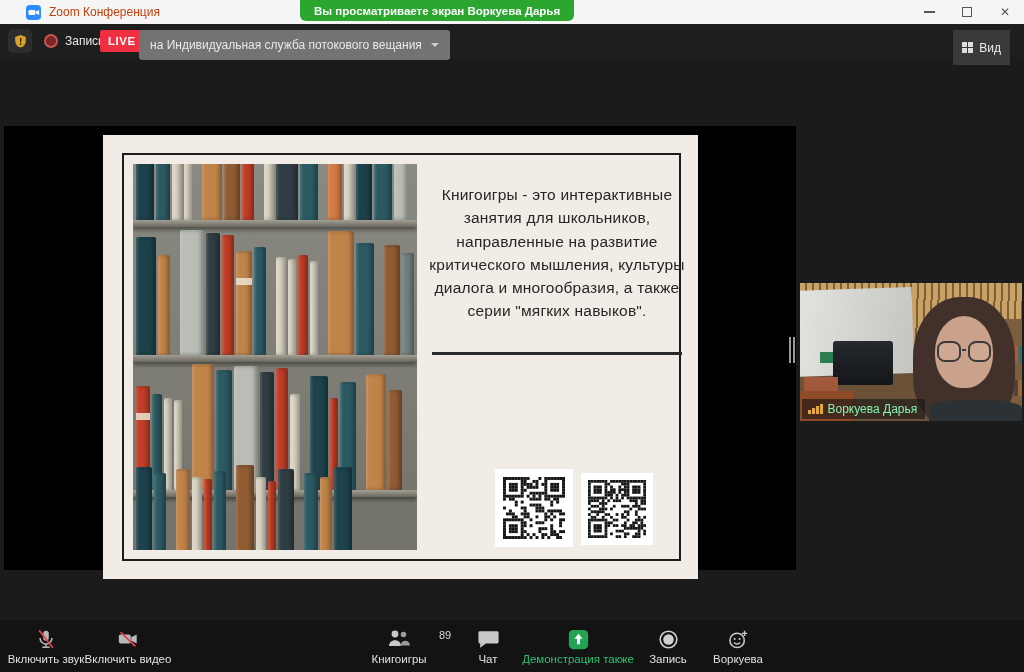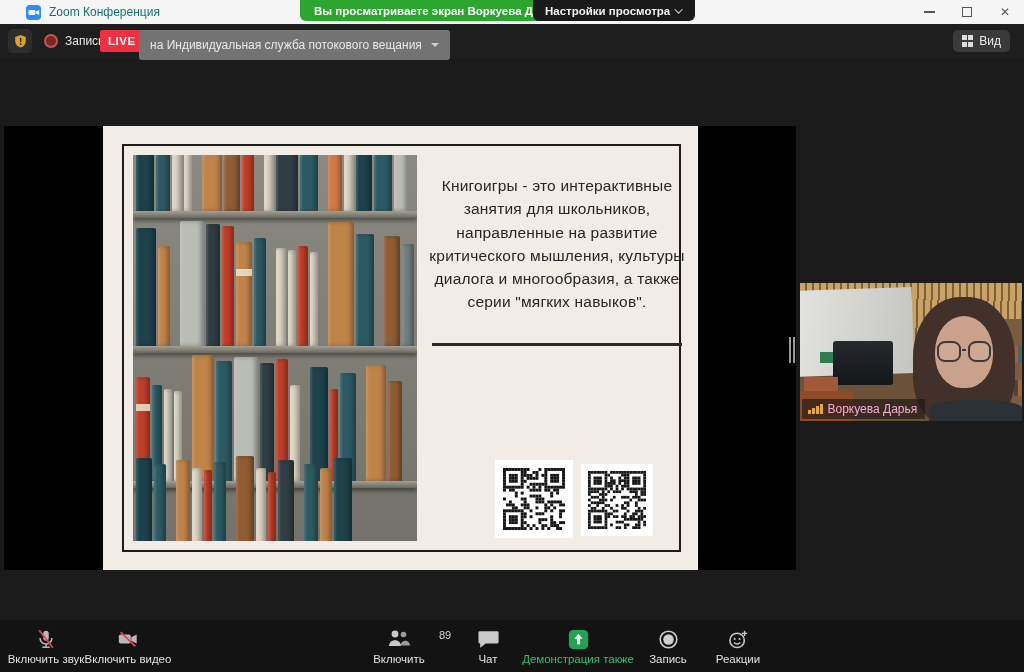--- a/index.html
+++ b/index.html
@@ -3,21 +3,21 @@
 <meta charset="utf-8">
 <style>
   * { margin:0; padding:0; box-sizing:border-box; }
   html,body { width:1024px; height:672px; background:#000; }
   .app { position:relative; width:1024px; height:672px; overflow:hidden;
          background:#1b1b1b; font-family:"Liberation Sans",sans-serif; }
 
   
   .titlebar { position:absolute; left:0; top:0; width:1024px; height:24px; background:#f5f5f5; }
   .tb-left { position:absolute; left:26px; top:0; height:24px; display:flex; align-items:center; gap:8px; }
-  .tb-title { font-size:12px; color:#0f766e; }
+  .tb-title { font-size:12px; color:#c2410c; }
   .banner { position:absolute; left:300px; top:0; height:21px; padding:0 14px;
             background:#2ba62e; color:#fff; font-size:11.5px; font-weight:bold;
             display:flex; align-items:center; border-radius:0 0 6px 6px; }
   .view-settings { position:absolute; left:533px; top:0; height:21px; padding:0 12px;
             background:#1a1a1a; color:#f0f0f0; font-size:11.5px; font-weight:bold;
             display:flex; align-items:center; gap:7px; border-radius:0 0 6px 6px; cursor:default; }
   .chev-down-sm { width:6px; height:6px; border-left:1.5px solid #ddd; border-bottom:1.5px solid #ddd;
             transform:rotate(-45deg) translateY(-2px); }
   .winbtns { position:absolute; right:0; top:0; height:24px; display:flex; }
   .winbtn { width:38px; height:24px; display:flex; align-items:center; justify-content:center; color:#555; }
@@ -31,28 +31,28 @@
                  border-radius:5px; display:flex; align-items:center; justify-content:center; }
   .rec-group { position:absolute; left:44px; top:5px; height:24px; display:flex; align-items:center; gap:7px; }
   .rec-label { font-size:12px; color:#e8e8e8; }
   .live-badge { position:absolute; left:100px; top:6px; height:22px; padding:0 8px;
                 background:#ef2f42; color:#fff; font-size:11.5px; font-weight:bold;
                 display:flex; align-items:center; border-radius:2px; letter-spacing:.5px; }
   .stream-pill { position:absolute; left:139px; top:6px; height:30px; padding:0 11px;
                  background:#737373; color:#e8e8e8; font-size:12px; border-radius:3px;
                  display:flex; align-items:center; gap:9px; }
   .caret-down { width:0; height:0; border:4px solid transparent; border-top-color:#cfcfcf; margin-top:4px; }
-  .view-btn { position:absolute; right:14px; top:6px; height:22px; padding:0 9px; background:#3a3a3a;
-              border-radius:5px; display:flex; align-items:center; gap:6px; color:#ececec; font-size:12px; }
+  .view-btn { position:absolute; right:14px; top:6px; height:35px; padding:0 9px; background:#3a3a3a;
+              border-radius:0; display:flex; align-items:center; gap:6px; color:#ececec; font-size:12px; }
   .grid-icon { display:grid; grid-template-columns:5px 5px; grid-template-rows:5px 5px; gap:1.5px; }
   .grid-icon span { background:#dedede; }
 
   
   .share-black { position:absolute; left:4px; top:126px; width:792px; height:444px; background:#000; }
-  .slide { position:absolute; left:99px; top:0; width:595px; height:444px; background:#f1ece5; }
+  .slide { position:absolute; left:99px; top:9px; width:595px; height:444px; background:#f1ece5; }
   .slide-frame { position:absolute; left:19px; top:18px; right:17px; bottom:18px;
                  border:2px solid #1c1c1c; pointer-events:none; }
 
   .bookshelf { position:absolute; left:30px; top:29px; width:284px; height:386px;
                background:linear-gradient(#8a8a82,#73736b); overflow:hidden;
                display:flex; flex-direction:column; }
   .shelf-row { display:flex; align-items:flex-end; gap:2px; padding:0 3px; overflow:visible; flex:none; }
   .shelf-board { height:7px; flex:none; background:linear-gradient(#a29f95,#6b675e);
                  box-shadow:0 3px 4px rgba(0,0,0,.4); }
   .book { flex:none; border-radius:2px 2px 0 0; position:relative;
@@ -96,21 +96,21 @@
   .v-face { position:absolute; right:13%; top:24%; width:26%; height:52%;
             background:#caa18a; border-radius:50% 50% 46% 46%; }
   .v-glasses { position:absolute; left:3%; top:34%; width:94%; height:30%; display:flex;
                align-items:center; justify-content:space-between; }
   .v-glasses i { width:44%; height:100%; border:2px solid #3a3a3a; border-radius:35%; background:rgba(255,255,255,.08); }
   .v-glasses .bridge { position:absolute; left:46%; top:40%; width:8%; height:2px; background:#3a3a3a; border:none; border-radius:0; }
   .v-body { position:absolute; right:0; bottom:0; width:42%; height:15%;
             background:#2c3136; border-radius:40% 40% 0 0; }
   .name-tag { position:absolute; left:2px; bottom:2px; height:20px; padding:0 8px 0 6px;
               background:rgba(20,20,20,.6); display:flex; align-items:center; gap:5px; z-index:5; }
-  .name-tag span { color:#f9a8d4; font-size:12px; }
+  .name-tag span { color:#86efac; font-size:12px; }
   .signal { display:flex; align-items:flex-end; gap:1.5px; }
   .signal i { width:2.5px; background:#e3a93c; }
 
   
   .toolbar { position:absolute; left:0; top:620px; width:1024px; height:52px; background:#131313; }
   .tool { position:absolute; display:flex; flex-direction:column; align-items:center; color:#e0e0e0; }
   .tool .lbl { font-size:11.5px; margin-top:3px; white-space:nowrap; }
   .icon-slot { height:22px; display:flex; align-items:center; justify-content:center; position:relative; }
   .count { position:absolute; font-size:11px; color:#d5d5d5; }
   .share-lbl { color:#2fc272 !important; }
@@ -123,24 +123,20 @@
   <div class="titlebar">
     <div class="tb-left">
       <svg width="15" height="15" viewBox="0 0 24 24">
         <rect x="0" y="0" width="24" height="24" rx="6" fill="#2d8cff"></rect>
         <rect x="4" y="8" width="11" height="8" rx="2" fill="#fff"></rect>
         <path d="M16 10.5l5-2.5v8l-5-2.5z" fill="#fff"></path>
       </svg>
       <span class="tb-title">Zoom Конференция</span>
     </div>
     <div class="banner">Вы просматриваете экран Воркуева Дарья</div>
-    <div class="view-settings">
-      <span>Настройки просмотра</span>
-      <i class="chev-down-sm"></i>
-    </div>
     <div class="winbtns">
       <div class="winbtn">
           <i class="glyph-min"></i>
         </div>
       <div class="winbtn">
           <i class="glyph-max"></i>
         </div>
       <div class="winbtn">
           <span class="glyph-close">✕</span>
         </div>
@@ -801,21 +797,21 @@
     <div class="tool" style="left:366px; top:8px; width:66px;">
       <div class="icon-slot">
         <svg width="24" height="20" viewBox="0 0 24 20">
           <circle cx="8" cy="5" r="3.4" fill="#c9c9c9"></circle>
           <path d="M2 17c0-3.5 2.7-5.8 6-5.8s6 2.3 6 5.8z" fill="#c9c9c9"></path>
           <circle cx="16.5" cy="5.5" r="2.8" fill="#9c9c9c"></circle>
           <path d="M13.5 16.5c.4-3 2.4-4.8 5-4.8 2.3 0 4.2 1.8 4.5 4.8z" fill="#9c9c9c"></path>
         </svg>
         <span class="count" style="left:52px; top:1px;">89</span>
       </div>
-      <span class="lbl">Включить</span>
+      <span class="lbl">Книгоигры</span>
     </div>
 
     <div class="tool" style="left:462px; top:8px; width:52px;">
       <div class="icon-slot">
         <svg width="21" height="20" viewBox="0 0 24 22">
           <path d="M2 2h20a1.5 1.5 0 0 1 1.5 1.5v11A1.5 1.5 0 0 1 22 16H9l-6.5 5v-5H2A1.5 1.5 0 0 1 .5 14.5v-11A1.5 1.5 0 0 1 2 2z" fill="#c9c9c9"></path>
         </svg>
       </div>
       <span class="lbl">Чат</span>
     </div>
@@ -844,18 +840,18 @@
       <div class="icon-slot">
         <svg width="22" height="21" viewBox="0 0 24 24" fill="none">
           <circle cx="11" cy="13" r="8.2" stroke="#c9c9c9" stroke-width="1.8"></circle>
           <circle cx="8.2" cy="11.5" r="1.2" fill="#c9c9c9"></circle>
           <circle cx="13.8" cy="11.5" r="1.2" fill="#c9c9c9"></circle>
           <path d="M7.5 15.5a4.6 4.6 0 0 0 7 0" stroke="#c9c9c9" stroke-width="1.6"></path>
           <line x1="19.5" y1="2" x2="19.5" y2="8" stroke="#c9c9c9" stroke-width="1.6"></line>
           <line x1="16.5" y1="5" x2="22.5" y2="5" stroke="#c9c9c9" stroke-width="1.6"></line>
         </svg>
       </div>
-      <span class="lbl">Реакции</span>
+      <span class="lbl">Воркуева</span>
     </div>
 
   </div>
 
 </div>
 
 </body></html>

